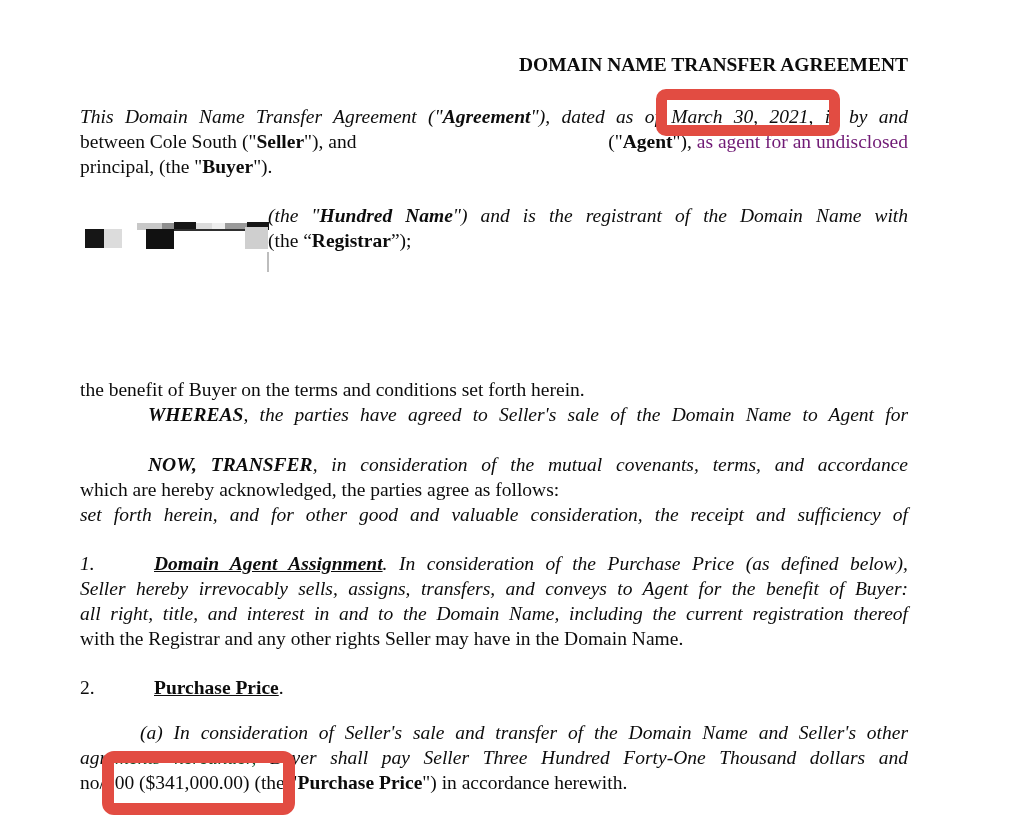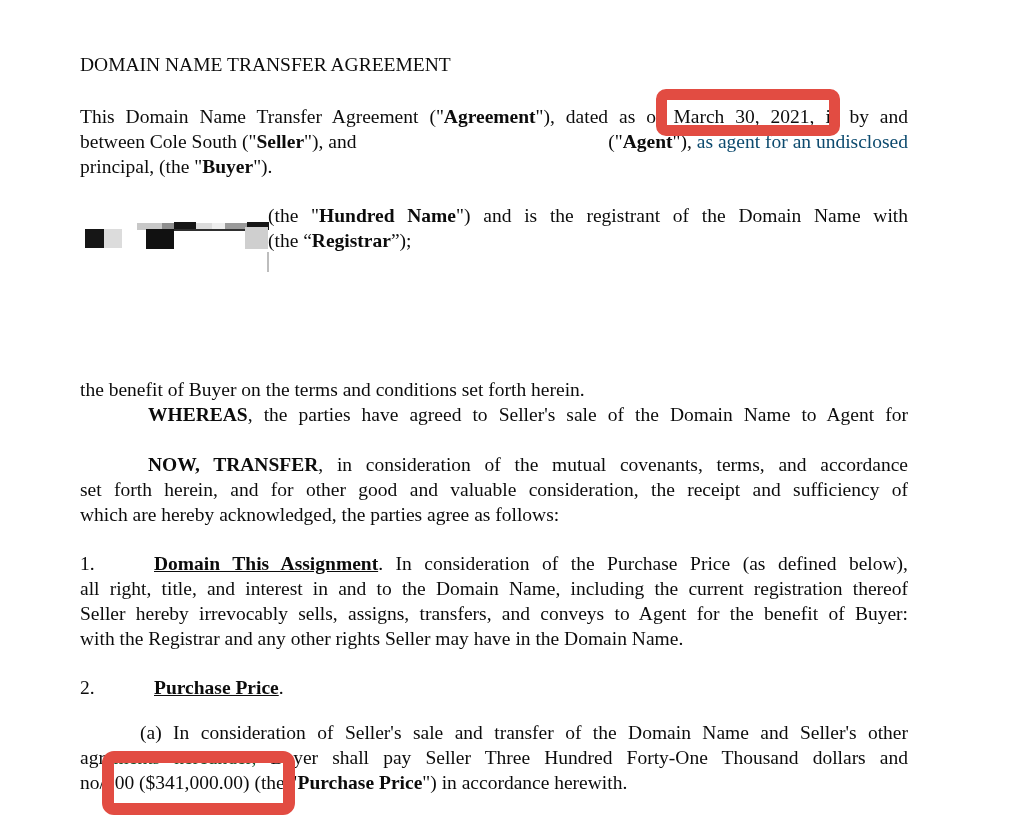--- a/index.html
+++ b/index.html
@@ -3,37 +3,37 @@
 <meta charset="utf-8">
 <style>
   html,body{margin:0;padding:0;background:#ffffff;}
   .page{
     position:relative;width:1024px;height:817px;background:#ffffff;
     font-family:"Liberation Serif","DejaVu Serif",serif;
     font-size:19.5px;color:#0c0c0c;overflow:hidden;
   }
   .doc-title{
     position:absolute;left:80px;top:52px;width:828px;height:26px;line-height:26px;
-    text-align:left;font-weight:normal;
+    text-align:right;font-weight:bold;
   }
   .para{position:absolute;left:80px;width:828px;}
   .p1{top:104px}.p2{top:203px}.p3{top:302px}.p4{top:377px}
   .p5{top:452px}.p6{top:551px}.p7{top:675px}.p8{top:720px}
   .line{height:25px;line-height:25px;position:relative;}
-  .j{text-align:justify;text-align-last:justify;text-justify:inter-word;}
+  .j{text-align:justify;text-align-last:justify;text-justify:inter-word;font-style:italic;}
   .ind{text-indent:68px;}
   .ind-a{text-indent:60px;}
   .hang{padding-left:188px;}
   .numline{padding-left:74px;}
   .num{position:absolute;left:-74px;top:0;width:74px;text-indent:0;}
   .numline .num{left:0;}
   .gapline{display:flex;justify-content:space-between;}
   b{font-weight:bold;}
   .hu{font-weight:bold;text-decoration:underline;}
-  .dim1{color:#0c4a6e;}
+  .dim1{color:#701a75;}
   .dim2{color:#14532d;}
   
   .hlbox{position:absolute;box-sizing:border-box;border-style:solid;border-color:#e24c42;background:transparent;}
   .date-box{left:656px;top:89px;width:184px;height:47px;border-width:11px;border-radius:10px;}
   .price-box{left:102px;top:751px;width:193px;height:64px;border-width:12px;border-radius:12px;}
   
   .rx{position:absolute;}
   .rx-s1{left:137px;top:223px;width:25px;height:7px;background:#c8c8c8;}
   .rx-s2{left:162px;top:223px;width:12px;height:7px;background:#8f8f8f;}
   .rx-s3{left:174px;top:222px;width:22px;height:8px;background:#161616;}
@@ -70,28 +70,28 @@
   </div>
 
 
   <div class="para p4">
     <div class="line"><span>the benefit of Buyer on the terms and conditions set forth herein.</span></div>
     <div class="line j ind"><b>WHEREAS</b><span>, the parties have agreed to Seller's sale of the Domain Name to Agent for</span></div>
   </div>
 
   <div class="para p5">
     <div class="line j ind"><b>NOW, TRANSFER</b><span>, in consideration of the mutual covenants, terms, and accordance</span></div>
+    <div class="line"><span>which are hereby acknowledged, the parties agree as follows:</span></div>
     <div class="line j"><span>set forth herein, and for other good and valuable consideration, the receipt and sufficiency of</span></div>
-    <div class="line"><span>which are hereby acknowledged, the parties agree as follows:</span></div>
   </div>
 
   <div class="para p6">
-    <div class="line j numline"><span class="num">1.</span><span class="hu">Domain This Assignment</span><span>. In consideration of the Purchase Price (as defined below),</span></div>
+    <div class="line j numline"><span class="num">1.</span><span class="hu">Domain Agent Assignment</span><span>. In consideration of the Purchase Price (as defined below),</span></div>
+    <div class="line j"><span>Seller hereby irrevocably sells, assigns, transfers, and conveys to Agent for the benefit of Buyer:</span></div>
     <div class="line j"><span>all right, title, and interest in and to the Domain Name, including the current registration thereof</span></div>
-    <div class="line j"><span>Seller hereby irrevocably sells, assigns, transfers, and conveys to Agent for the benefit of Buyer:</span></div>
     <div class="line"><span>with the Registrar and any other rights Seller may have in the Domain Name.</span></div>
   </div>
 
   <div class="para p7">
     <div class="line numline"><span class="num">2.</span><span class="hu">Purchase Price</span><span>.</span></div>
   </div>
 
   <div class="para p8">
     <div class="line j ind-a"><span>(a)  In consideration of Seller's sale and transfer of the Domain Name and Seller's other</span></div>
     <div class="line j"><span>agre</span><span class="dim2">ments hereunder, </span><span>Buyer shall pay Seller Three Hundred Forty-One Thousand dollars and</span></div>

